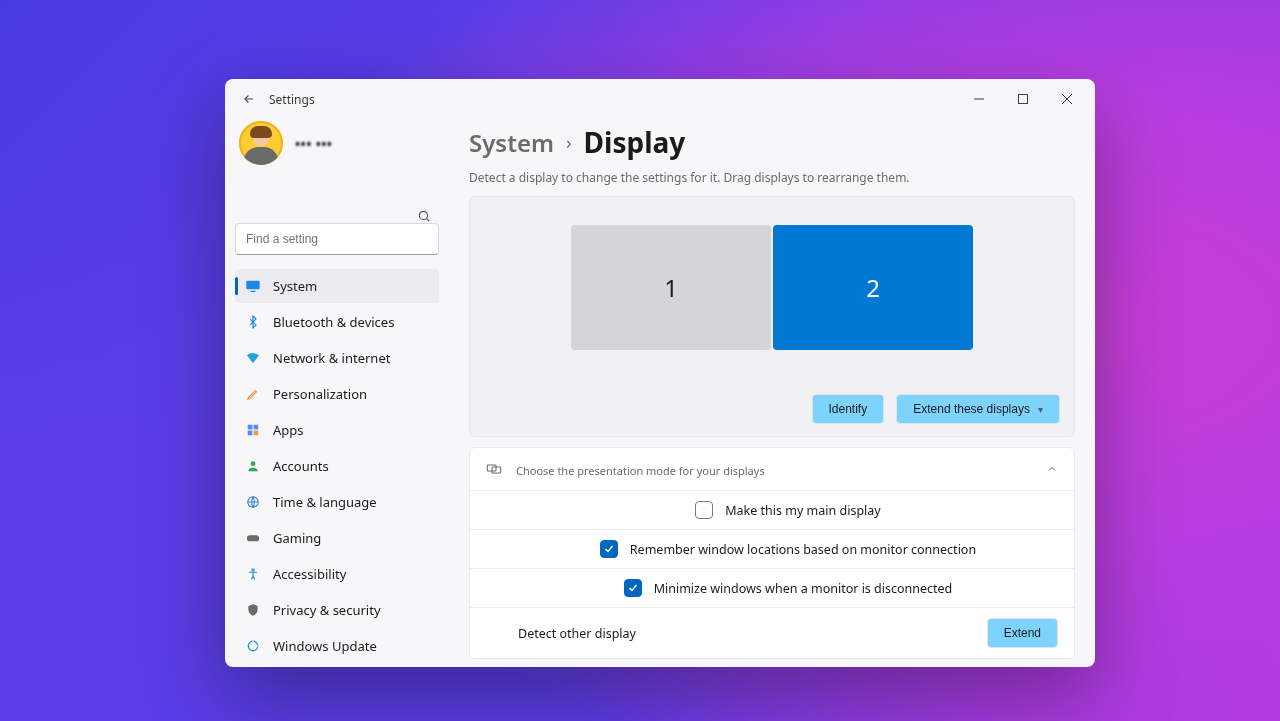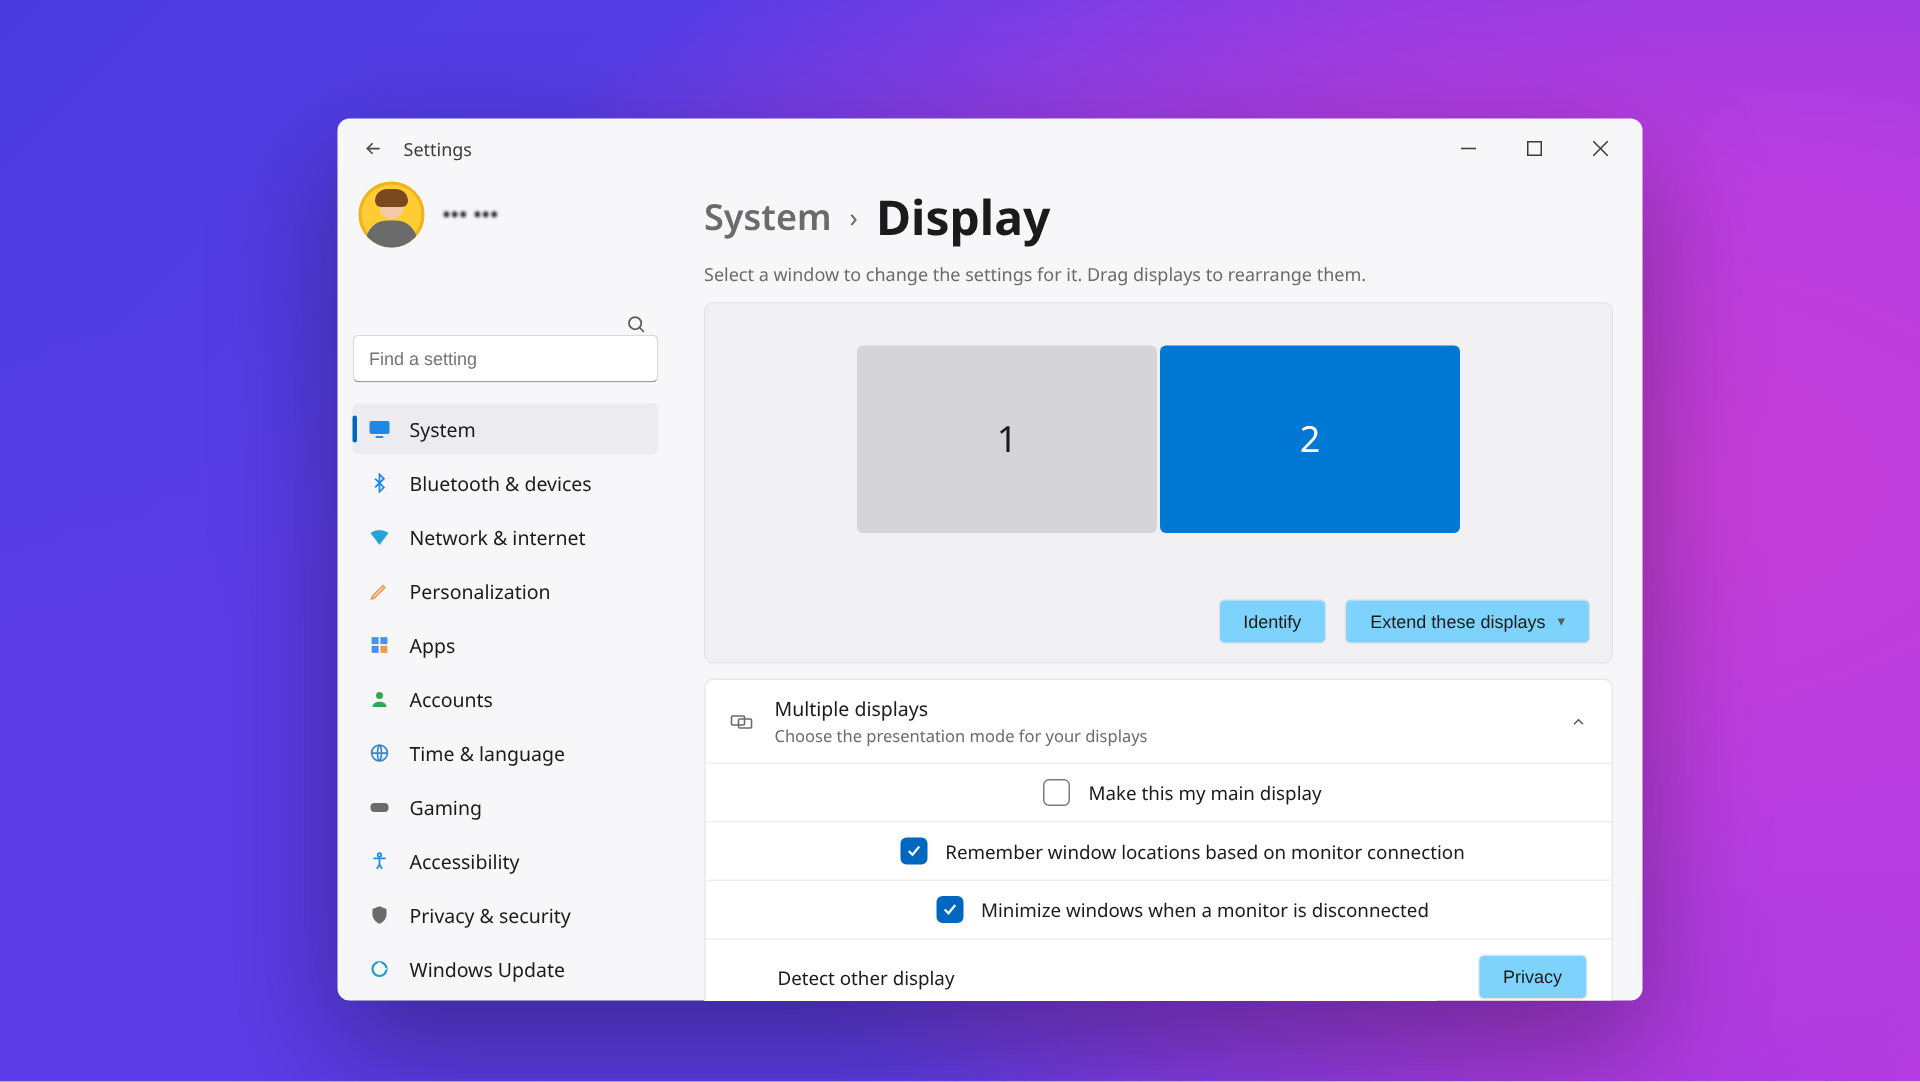--- a/index.html
+++ b/index.html
@@ -85,21 +85,21 @@
     content:""; position:absolute; left:0; top:8px; bottom:8px; width:3px; border-radius:2px; background:#0067c0;
   }
   .nav-icon { width:16px; height:16px; display:flex; align-items:center; justify-content:center; }
 
   .content {
     flex:1; min-width:0; padding: 0 20px 0 20px; overflow:auto;
   }
   .breadcrumb { display:flex; align-items:center; gap:12px; padding-top: 4px; }
   .bc-parent { font-size:24px; color:#6b6b6b; font-weight:600; }
   .bc-sep { color:#6b6b6b; font-size:18px; }
-  .bc-current { font-size:32px; font-weight:700; color:#1b1b1b; }
+  .bc-current { font-size:28px; font-weight:700; color:#1b1b1b; }
   .hint { font-size:12px; color:#6b6b6b; margin: 8px 0 10px; }
 
   .displays-card {
     border:1px solid #e6e6ea; border-radius:6px; background:#f1f1f3;
     padding: 28px 14px 12px; margin-bottom: 10px;
   }
   .monitors { display:flex; justify-content:center; gap:2px; }
   .monitor {
     height:125px; display:flex; align-items:center; justify-content:center;
     font-size:24px; border-radius:4px;
@@ -290,21 +290,21 @@
           </div>
         </nav>
       </aside>
 
       <main class="content">
         <div class="breadcrumb">
           <span class="bc-parent">System</span>
           <span class="bc-sep">›</span>
           <span class="bc-current">Display</span>
         </div>
-        <div class="hint">Select a window to change the settings for it. Drag displays to rearrange them.</div>
+        <div class="hint">Detect a display to change the settings for it. Drag displays to rearrange them.</div>
 
         <div class="displays-card">
           <div class="monitors">
             <div class="monitor mon1">
                 <span>1</span>
               </div>
             <div class="monitor mon2">
                 <span>2</span>
               </div>
           </div>
@@ -321,21 +321,20 @@
 
         <div class="panel">
           <div class="panel-header">
             <span class="nav-icon ic-gray">
               <svg width="18" height="18" viewBox="0 0 24 24" fill="none" stroke="currentColor" stroke-width="1.6">
                   <rect x="2" y="6" width="13" height="9" rx="1"></rect>
                   <rect x="9" y="9" width="13" height="9" rx="1"></rect>
                 </svg>
             </span>
             <div>
-              <div class="title">Multiple displays</div>
               <div class="sub">Choose the presentation mode for your displays</div>
             </div>
             <span class="chev">
               <svg width="12" height="12" viewBox="0 0 24 24" fill="none" stroke="currentColor" stroke-width="2">
                   <path d="M6 15l6-6 6 6"></path>
                 </svg>
             </span>
           </div>
 
           <div class="panel-row">
@@ -354,21 +353,21 @@
             <span class="checkbox checked">
               <svg width="12" height="12" viewBox="0 0 24 24" fill="none" stroke="currentColor" stroke-width="3">
                   <path d="M5 12l5 5 9-11"></path>
                 </svg>
             </span>
             <span>Minimize windows when a monitor is disconnected</span>
           </div>
           <div class="panel-row detect-row">
             <span>Detect other display</span>
             <button class="btn">
-                <span>Privacy</span>
+                <span>Extend</span>
               </button>
           </div>
         </div>
 
       </main>
     </div>
 
   </div>
 </div>
 

